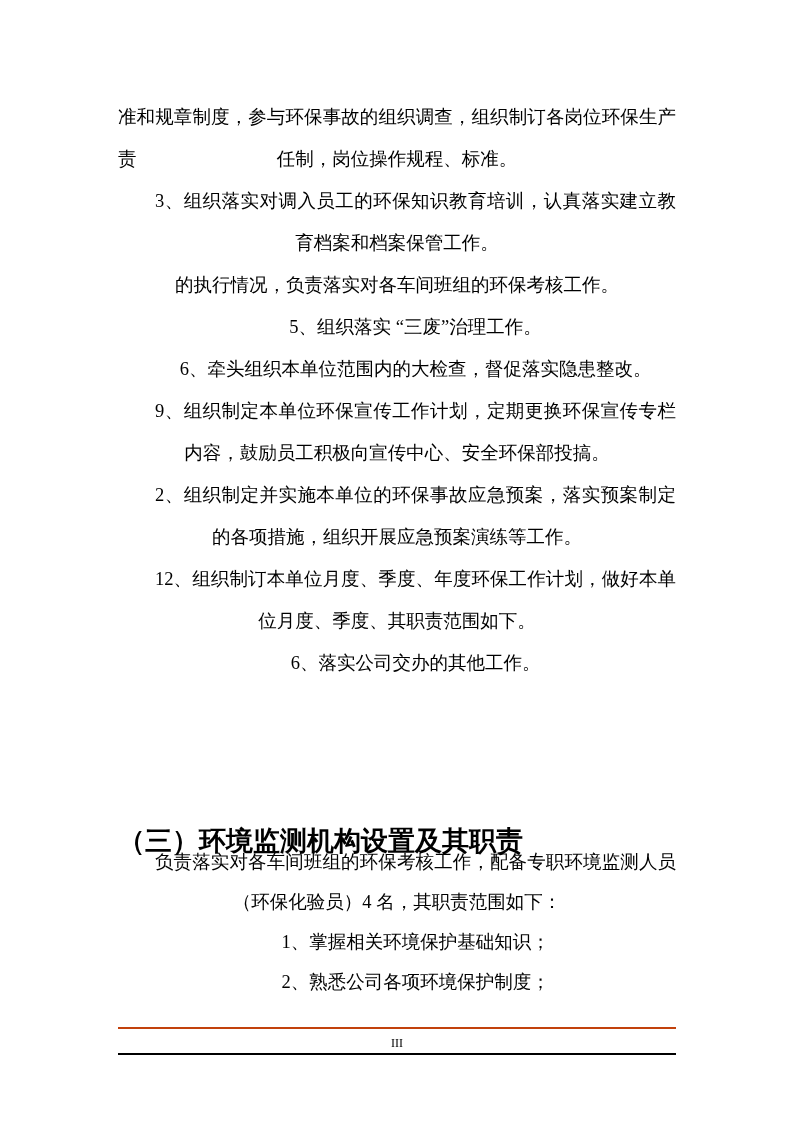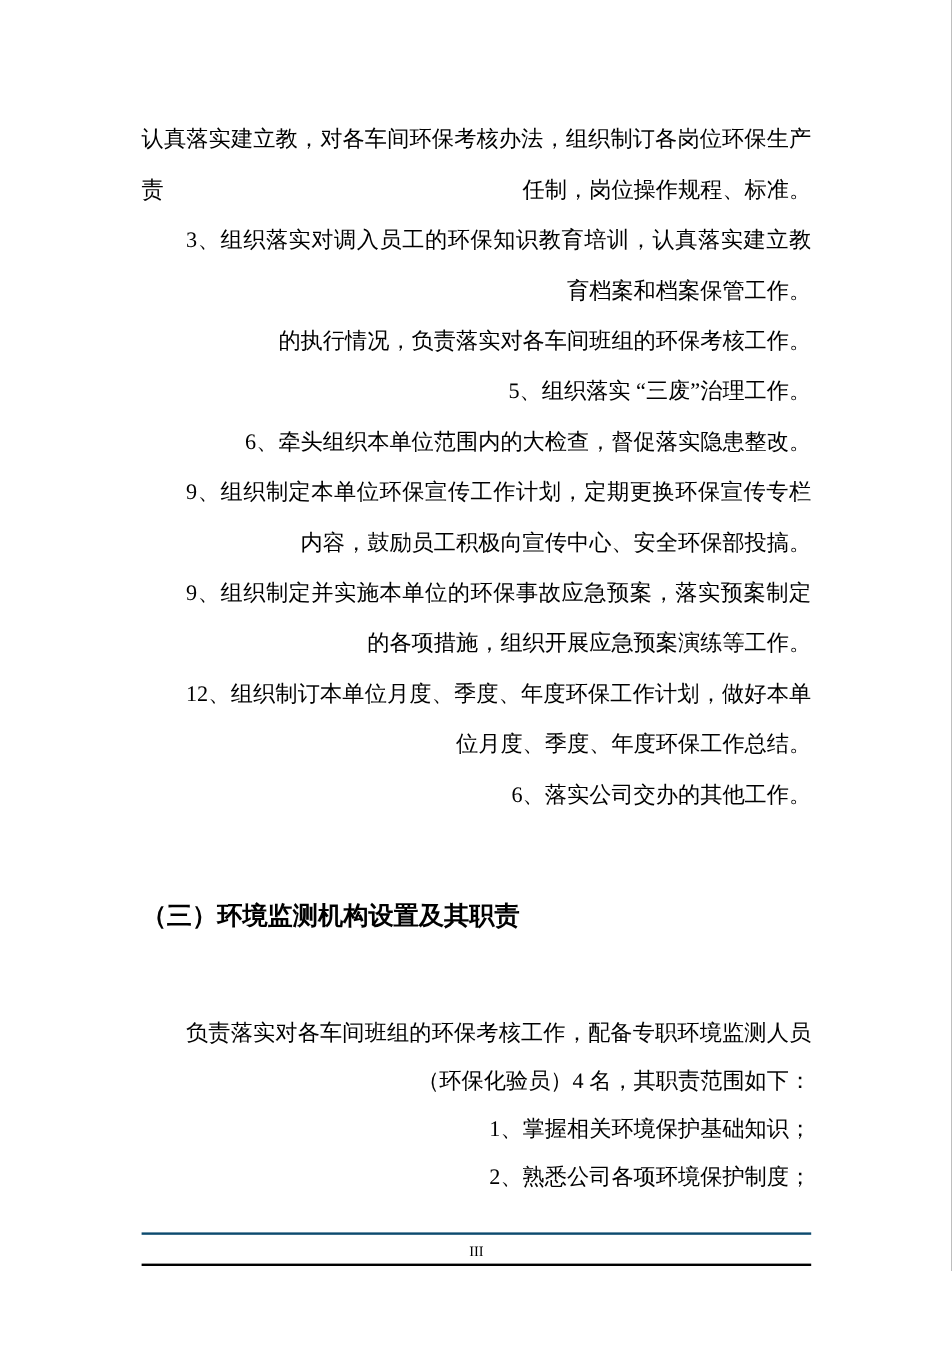--- a/index.html
+++ b/index.html
@@ -20,72 +20,72 @@
     width: 558px;
     font-size: 18.5px;
     color: #000000;
   }
   .block-top    { top: 96px;  }
   .block-top .line    { height: 42px; line-height: 42px; }
   .block-bottom { top: 842px; }
   .block-bottom .line { height: 40px; line-height: 40px; }
   .line {
     width: 100%;
-    text-align: right;
+    text-align: center;
     overflow: visible;
   }
   .line.indent { padding-left: 37px; }
   .line.full {
     text-align: justify;
     text-align-last: justify;
   }
   .section-heading {
     position: absolute;
     left: 118px;
-    top: 742px;
+    top: 820px;
     width: 558px;
     height: 42px;
     line-height: 42px;
-    font-size: 21px;
+    font-size: 27px;
     font-weight: bold;
     color: #000000;
   }
   .page-footer {
     position: absolute;
     left: 118px;
     top: 1027px;
     width: 558px;
     height: 28px;
     line-height: 28px;
-    border-top: 2px solid #0c4a6e;
+    border-top: 2px solid #c2410c;
     border-bottom: 2px solid #000000;
     text-align: center;
     font-size: 12px;
     color: #000000;
   }
 </style>
 </head>
 <body>
 
 <div class="page">
 
   <div class="body-block block-top">
-      <div class="line full">认真落实建立教，对各车间环保考核办法，组织制订各岗位环保生产责</div>
+      <div class="line full">准和规章制度，参与环保事故的组织调查，组织制订各岗位环保生产责</div>
       <div class="line">任制，岗位操作规程、标准。</div>
       <div class="line indent full">3、组织落实对调入员工的环保知识教育培训，认真落实建立教</div>
       <div class="line">育档案和档案保管工作。</div>
       <div class="line">的执行情况，负责落实对各车间班组的环保考核工作。</div>
       <div class="line indent">5、组织落实 “三废”治理工作。</div>
       <div class="line indent">6、牵头组织本单位范围内的大检查，督促落实隐患整改。</div>
       <div class="line indent full">9、组织制定本单位环保宣传工作计划，定期更换环保宣传专栏</div>
       <div class="line">内容，鼓励员工积极向宣传中心、安全环保部投搞。</div>
-      <div class="line indent full">9、组织制定并实施本单位的环保事故应急预案，落实预案制定</div>
+      <div class="line indent full">2、组织制定并实施本单位的环保事故应急预案，落实预案制定</div>
       <div class="line">的各项措施，组织开展应急预案演练等工作。</div>
       <div class="line indent full">12、组织制订本单位月度、季度、年度环保工作计划，做好本单</div>
-      <div class="line">位月度、季度、年度环保工作总结。</div>
+      <div class="line">位月度、季度、其职责范围如下。</div>
       <div class="line indent">6、落实公司交办的其他工作。</div>
     </div>
 
   <div class="section-heading">（三）环境监测机构设置及其职责</div>
 
   <div class="body-block block-bottom">
       <div class="line indent full">负责落实对各车间班组的环保考核工作，配备专职环境监测人员</div>
       <div class="line">（环保化验员）4 名，其职责范围如下：</div>
       <div class="line indent">1、掌握相关环境保护基础知识；</div>
       <div class="line indent">2、熟悉公司各项环境保护制度；</div>

